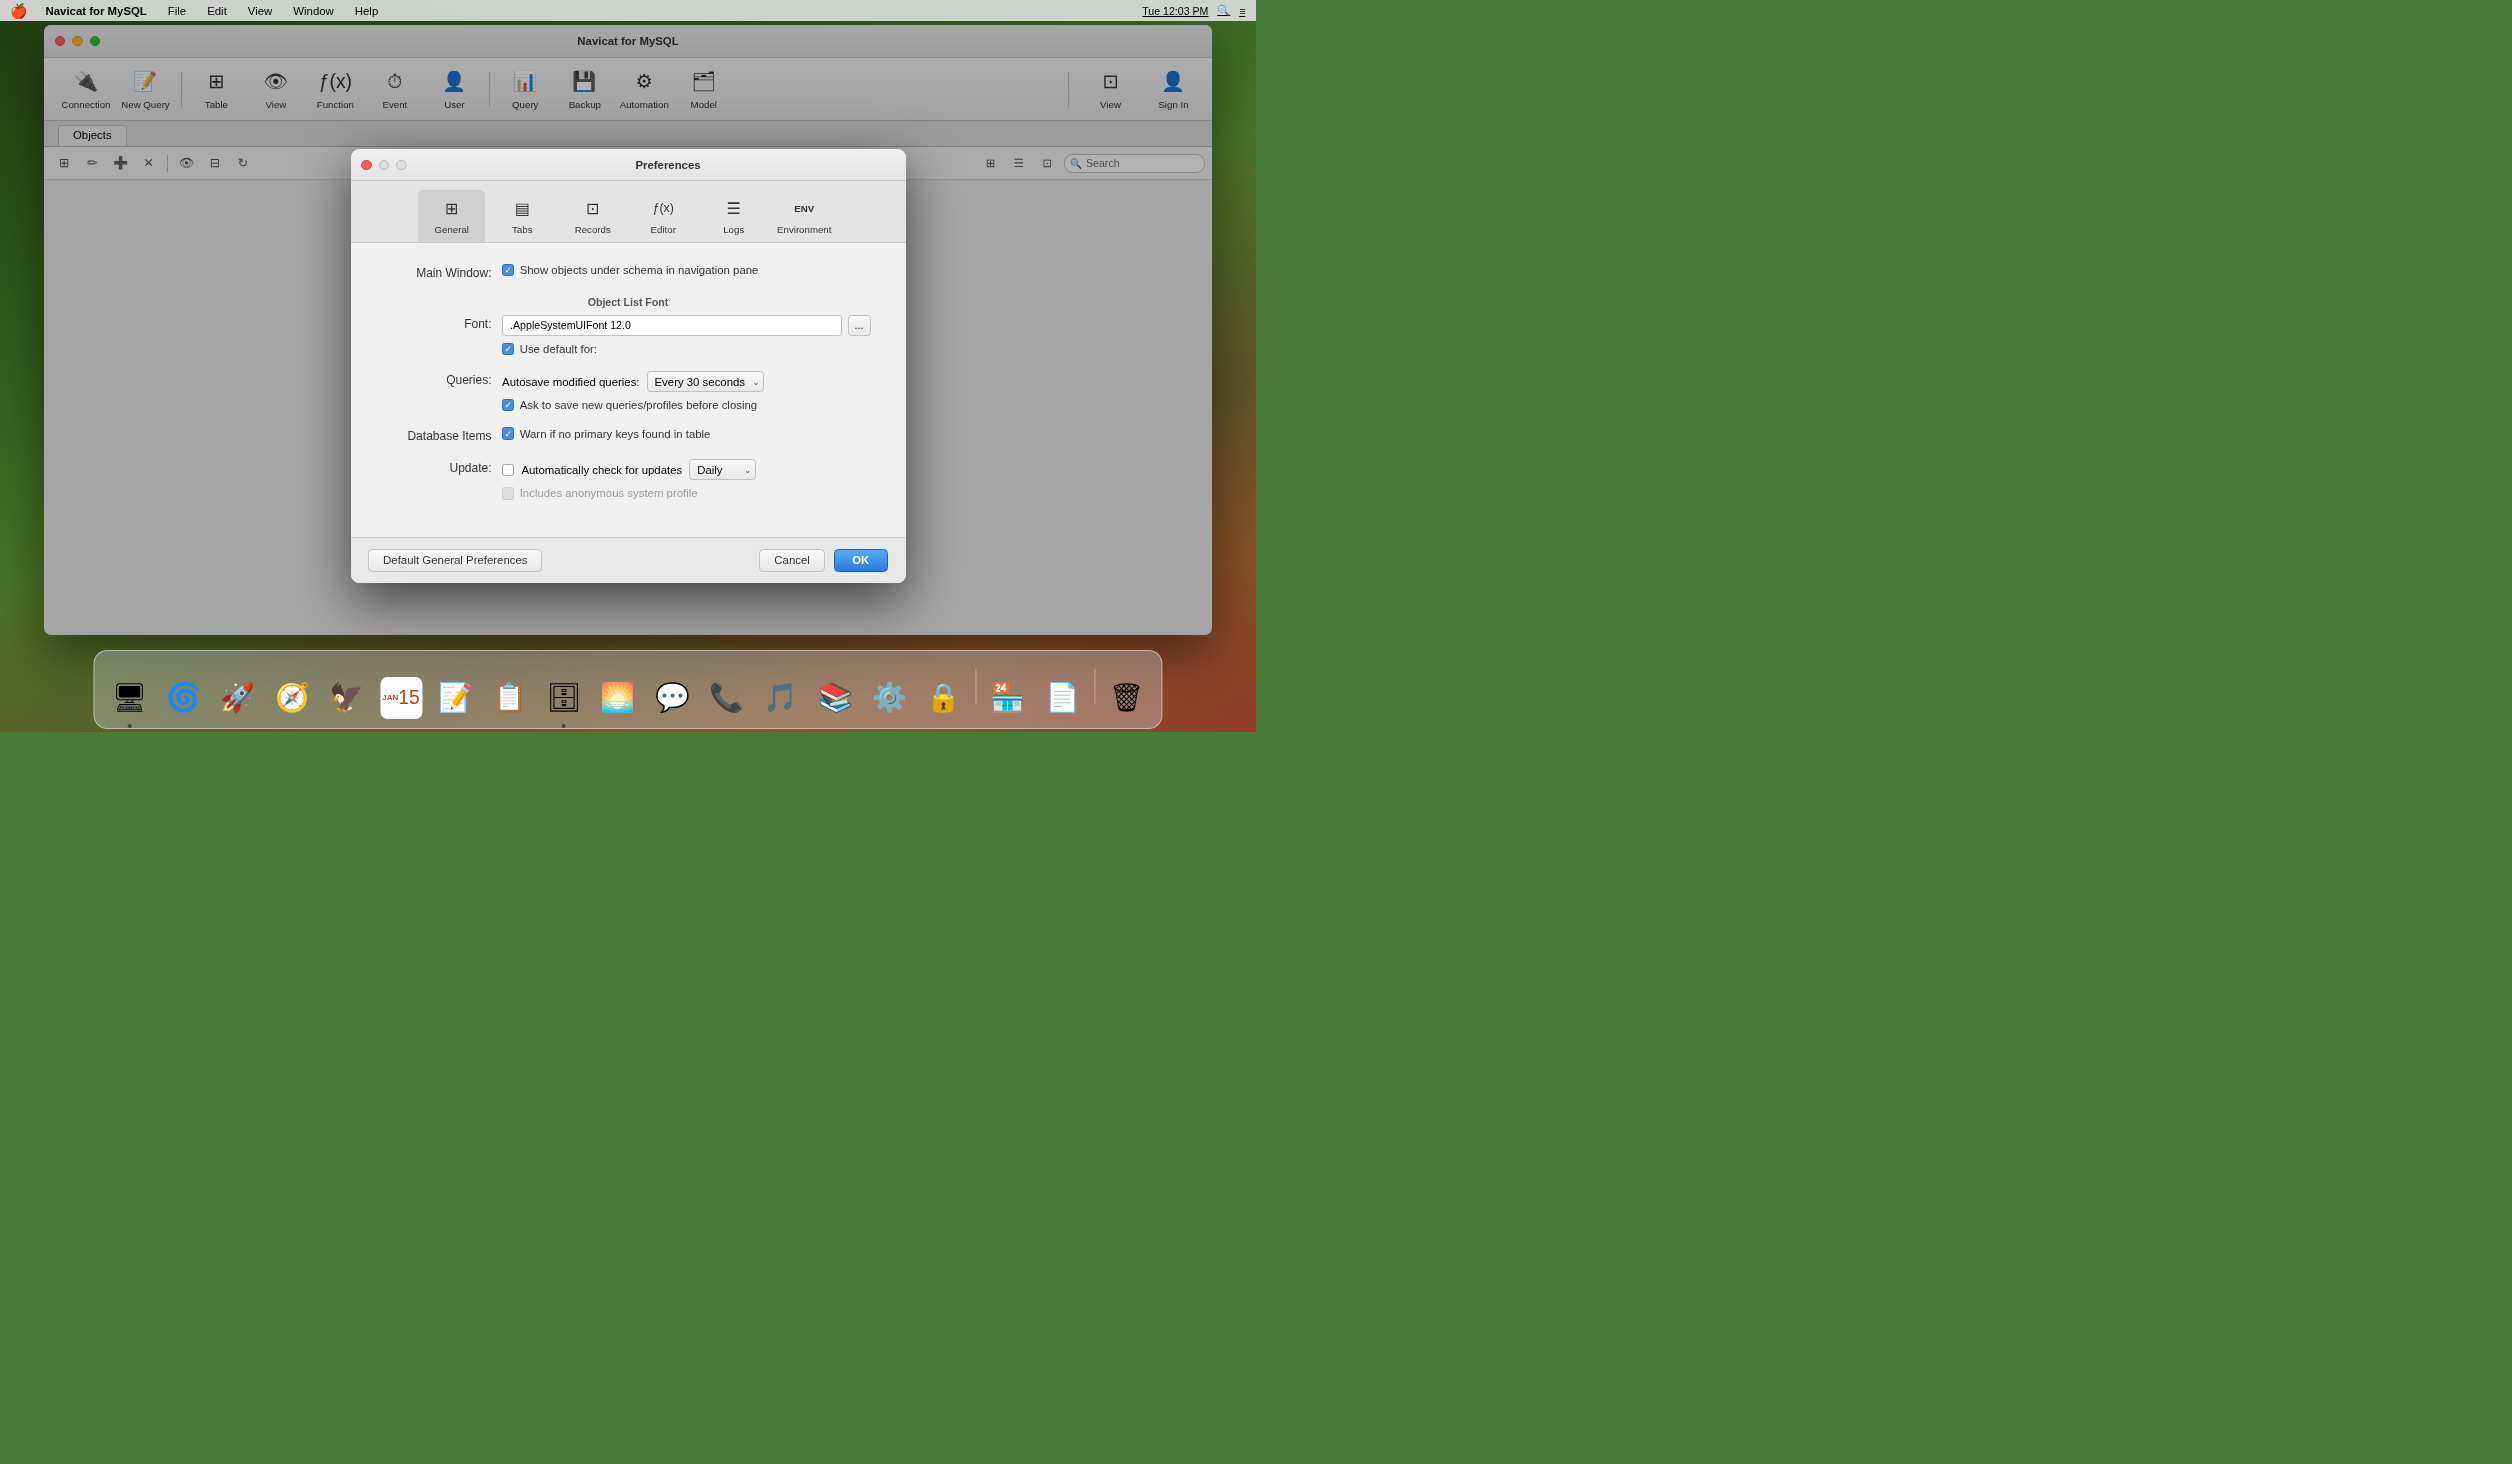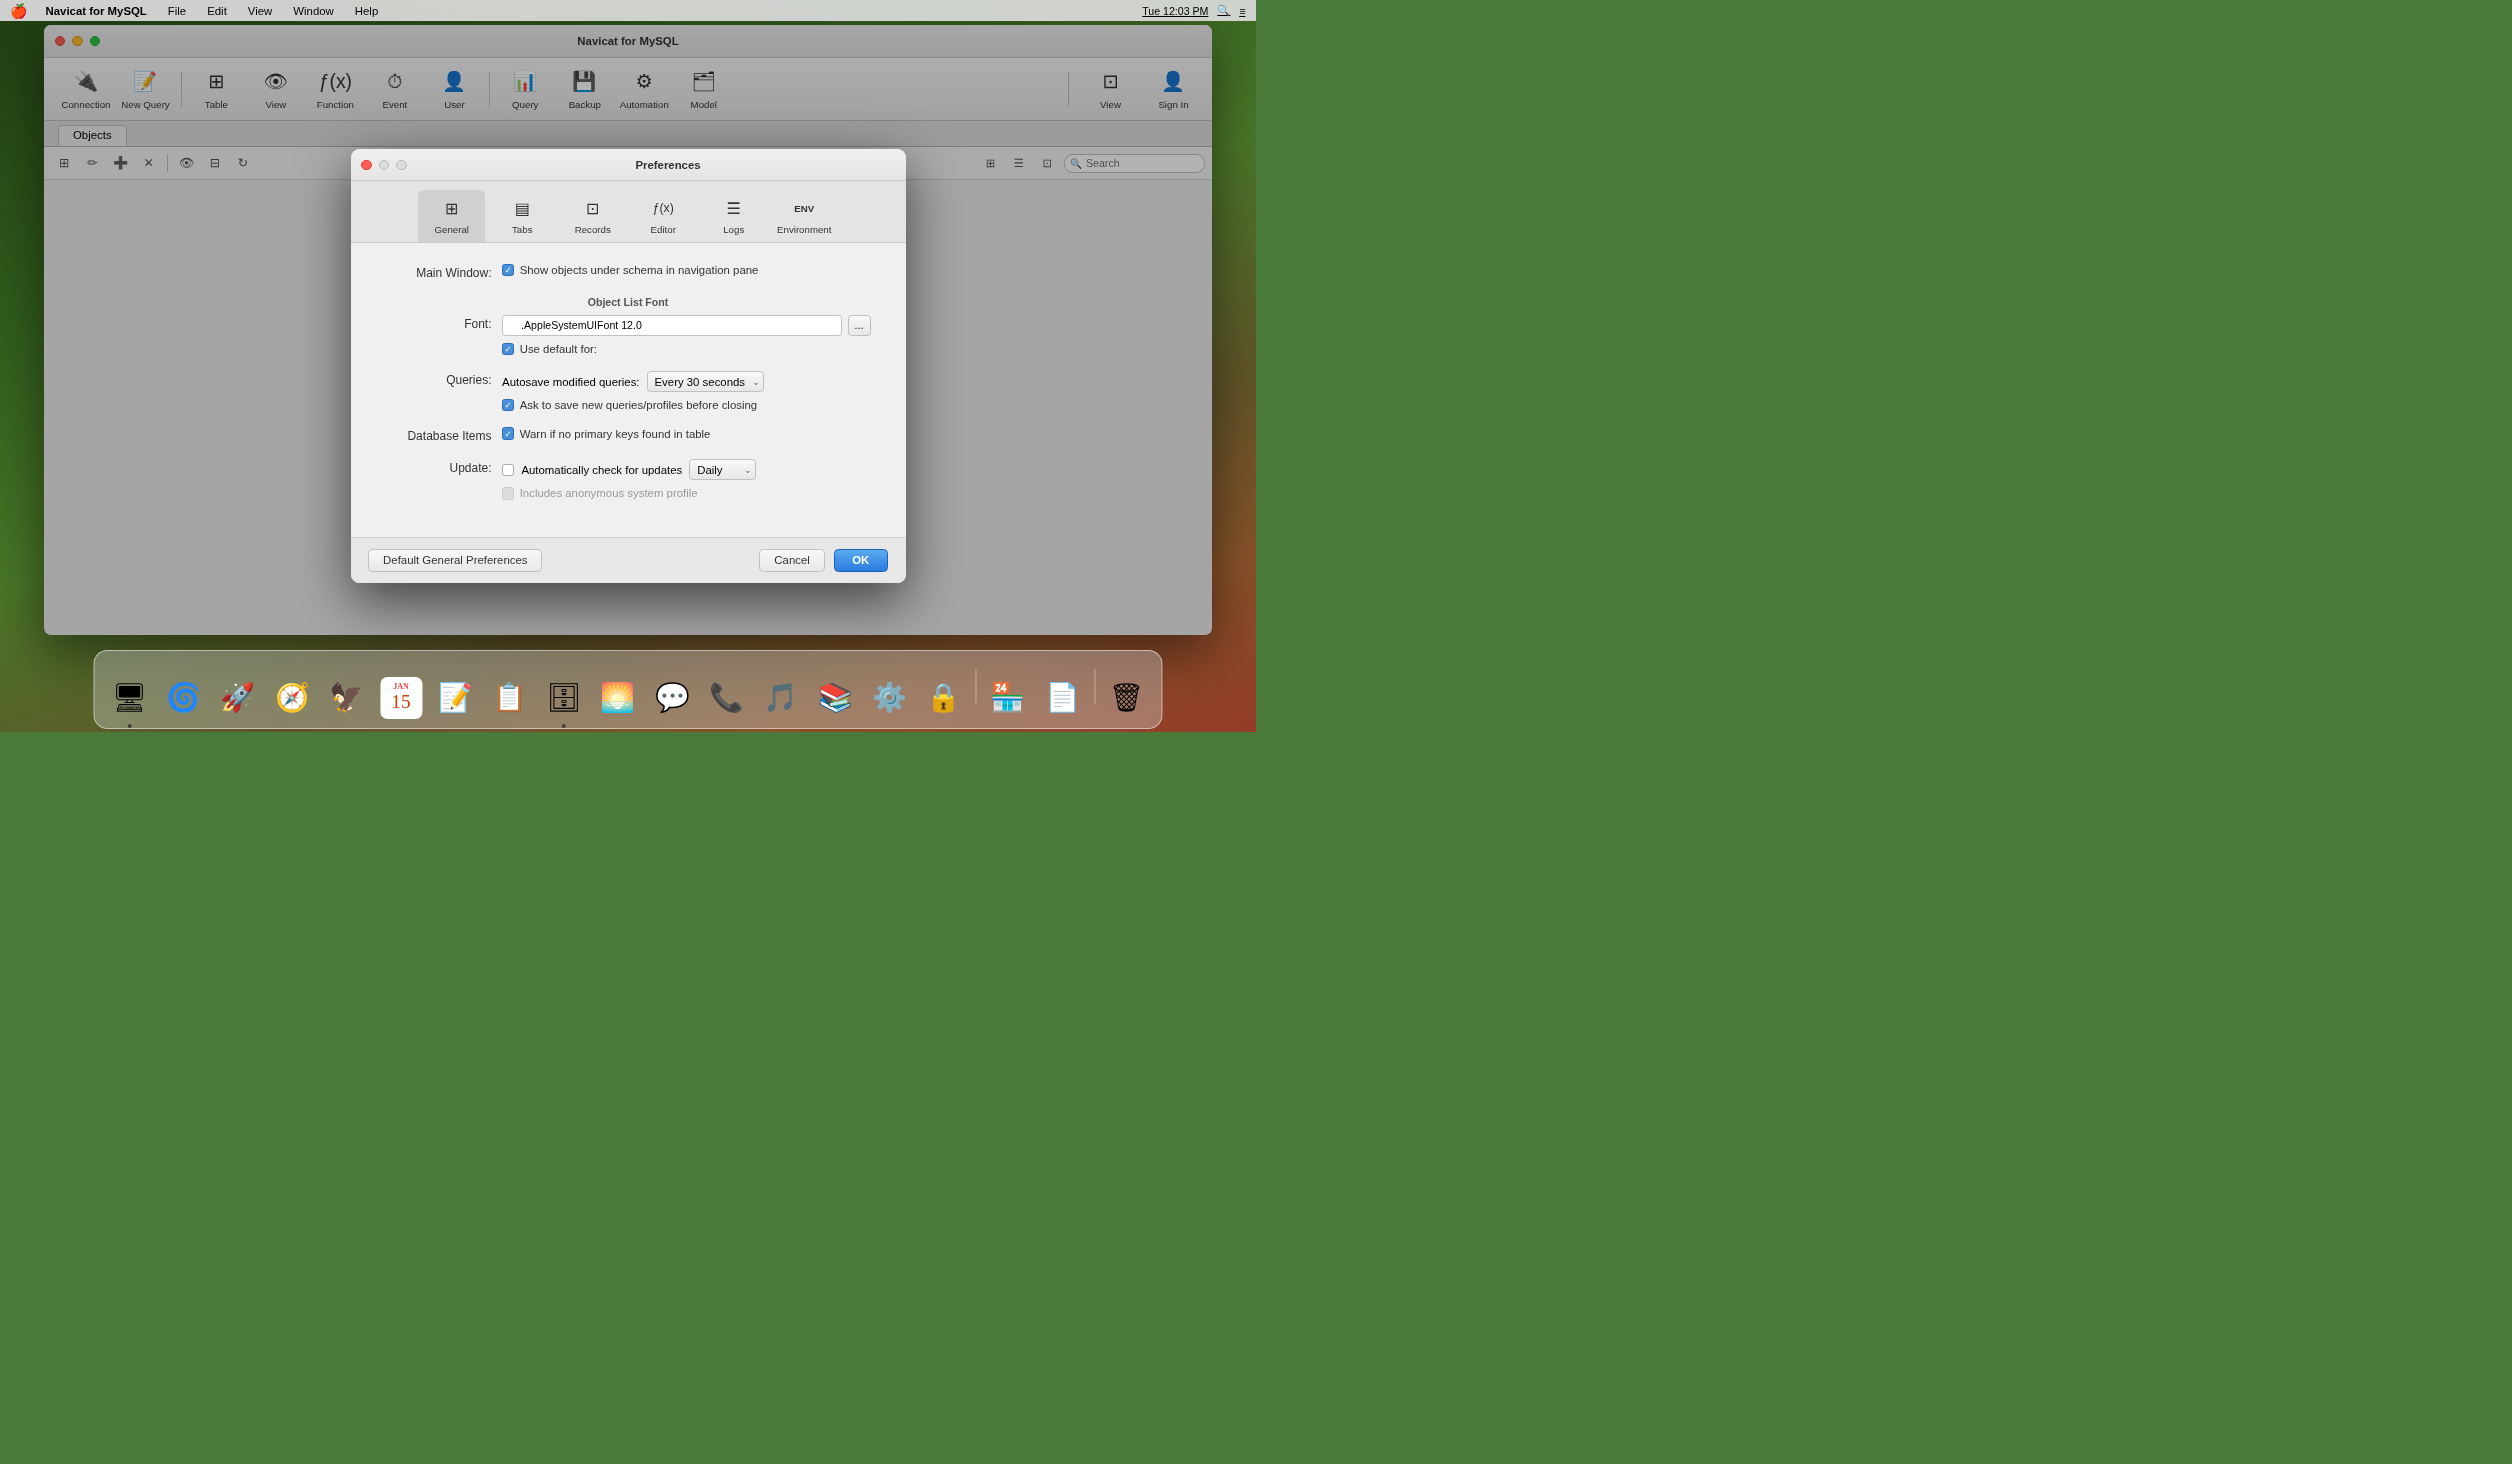--- a/index.html
+++ b/index.html
@@ -377,21 +377,21 @@
       display: flex;
       align-items: center;
       gap: 5.3px;
     }
     .font-input {
       flex: 1;
       height: 21px;
       border: 0.9px solid #c0c0c0;
       border-radius: 3.5px;
       background: white;
-      padding: 0 18px;
+      padding: 0 7px;
       font-size: 10.6px;
       outline: none;
     }
     .font-browse-btn {
       width: 23px; height: 21px;
       border: 0.9px solid #c0c0c0;
       border-radius: 3.5px;
       background: linear-gradient(180deg, #f8f8f8, #e8e8e8);
       cursor: pointer;
       display: flex;
@@ -789,21 +789,21 @@
   <div class="dock-item">
     <span style="font-size:28px;">🚀</span>
   </div>
   <div class="dock-item">
     <span style="font-size:28px;">🧭</span>
   </div>
   <div class="dock-item">
     <span style="font-size:28px;">🦅</span>
   </div>
   <div class="dock-item">
-    <span style="font-size:25px; background:#fff; border-radius:7px; width:42px; height:42px; display:flex; align-items:center; justify-content:center; flex-direction:column; font-size:9.7px; color:#333; font-weight:700;font-family:Liberation Serif, serif;">
+    <span style="font-size:25px; background:#fff; border-radius:7px; width:42px; height:42px; display:flex; align-items:center; justify-content:center; flex-direction:row; font-size:9.7px; color:#333; font-weight:700;">
       <span style="font-size:8px;color:#e44;font-weight:700;">JAN</span>
       <span style="font-size:19.4px;color:#c2410c;font-weight:300;">15</span>
     </span>
   </div>
   <div class="dock-item">
     <span style="font-size:28px;">📝</span>
   </div>
   <div class="dock-item">
     <span style="font-size:28px;">📋</span>
   </div>

